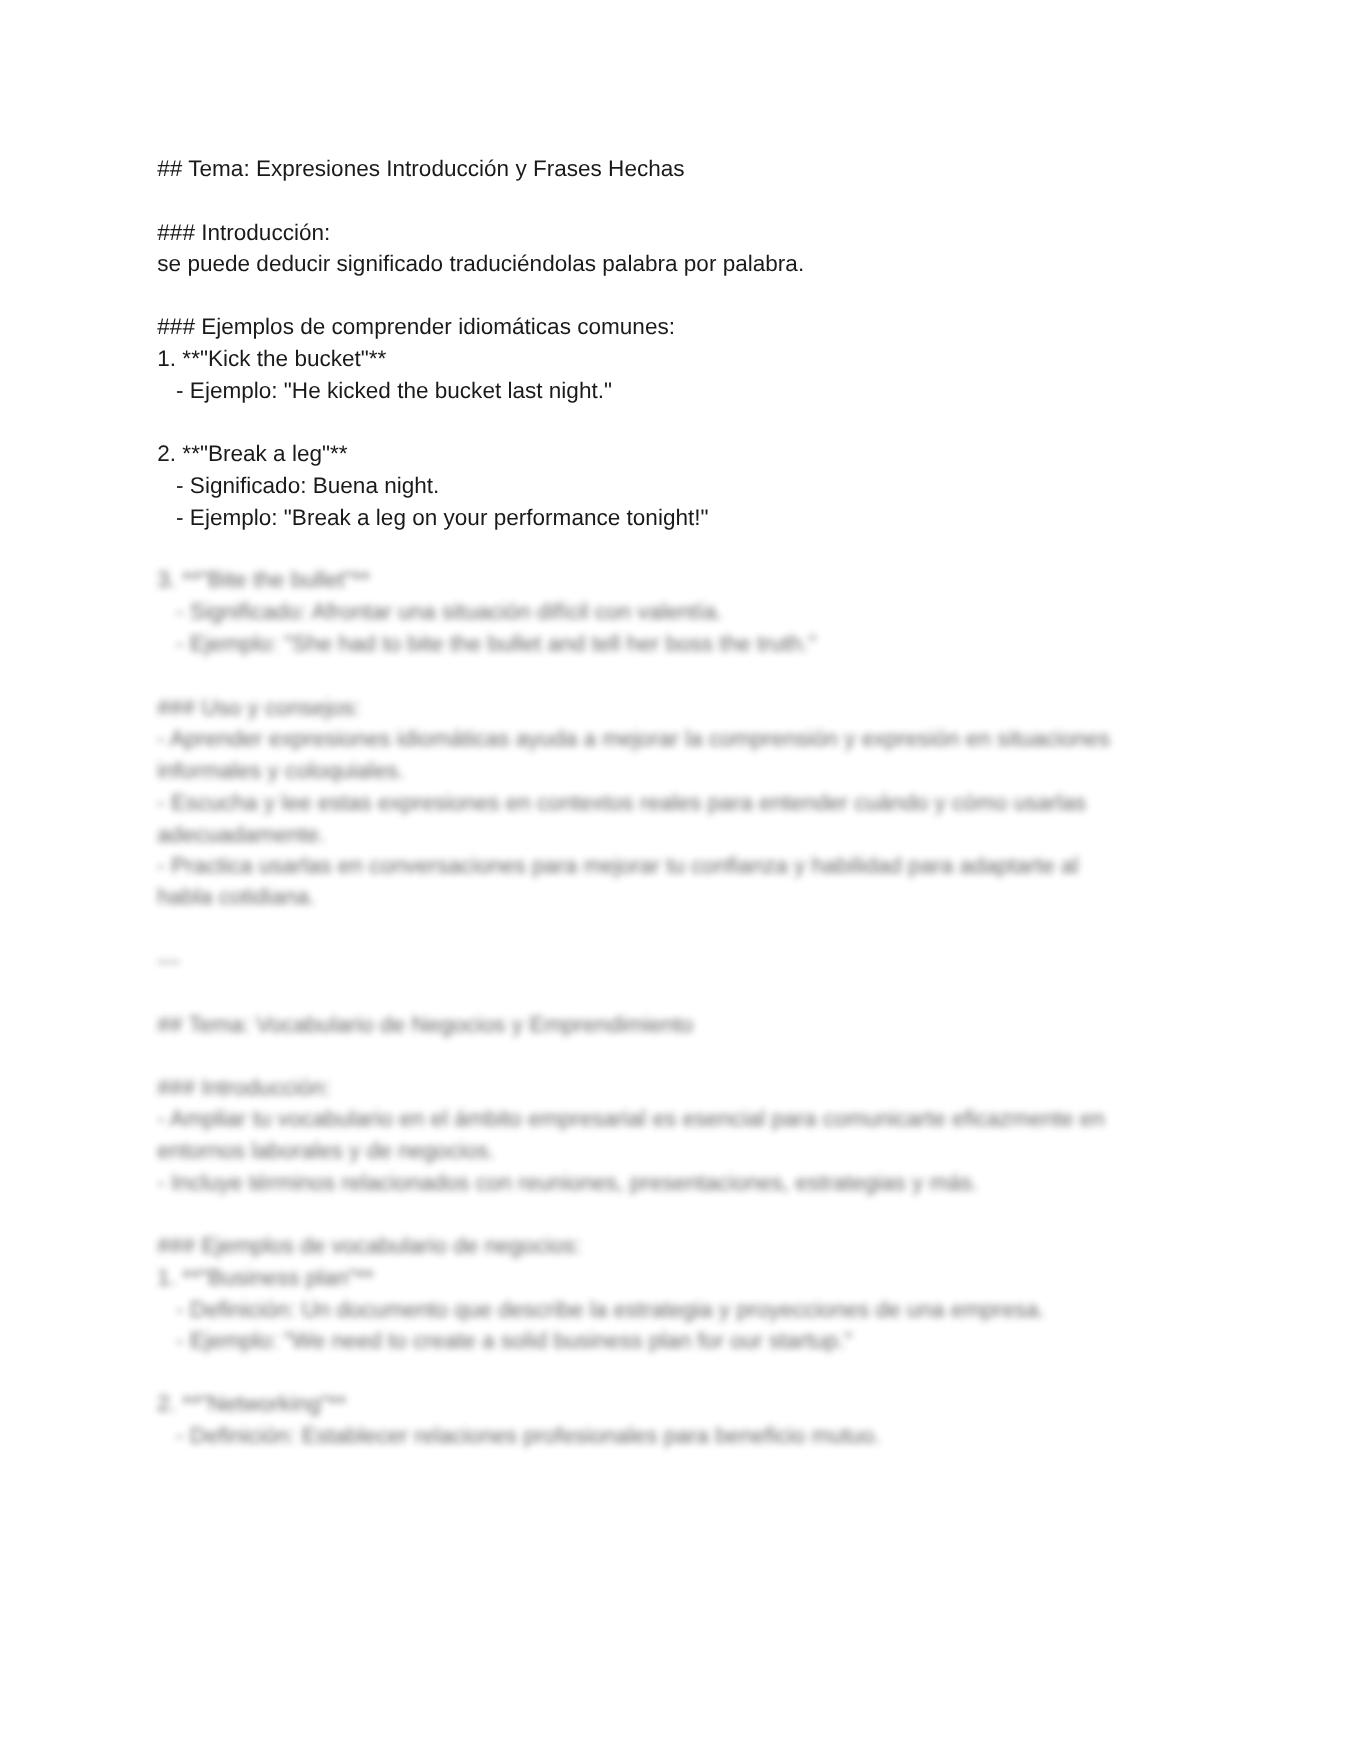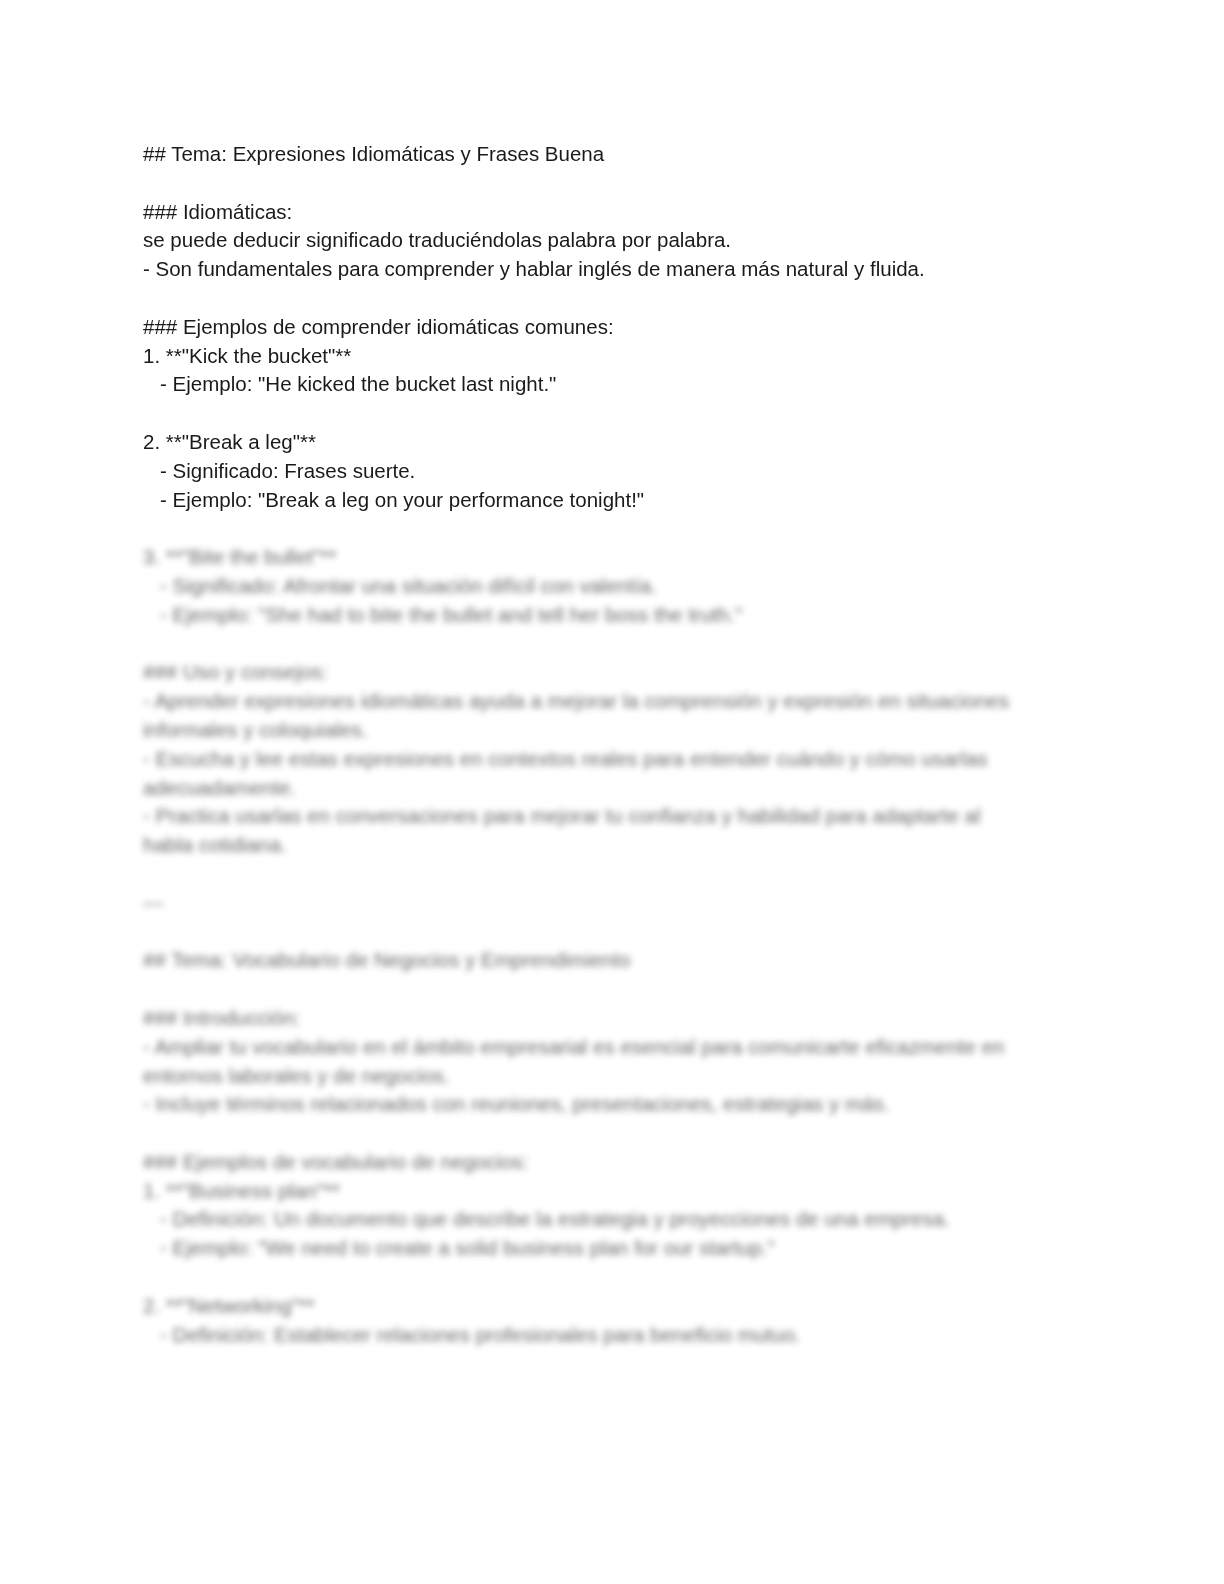--- a/index.html
+++ b/index.html
@@ -7,32 +7,31 @@
          font-family: "Liberation Sans", sans-serif; color: #1a1a1a; }
   .page { position: absolute; left: 143px; top: 140px; width: 940px; font-size: 20.5px; line-height: 28.8px; }
   .line { white-space: pre; margin: 0; }
   .blank { height: 28.8px; }
   .blur { filter: blur(3.2px); color: #333; opacity: 0.75; }
 </style>
 </head>
 <body>
 
 <div class="page">
-  <p class="line">## Tema: Expresiones Idiomáticas y Frases Buena</p>
+  <p class="line">## Tema: Expresiones Introducción y Frases Hechas</p>
   <div class="blank"></div>
-  <p class="line">### Idiomáticas:</p>
+  <p class="line">### Introducción:</p>
   <p class="line">se puede deducir significado traduciéndolas palabra por palabra.</p>
-  <p class="line">- Son fundamentales para comprender y hablar inglés de manera más natural y fluida.</p>
   <div class="blank"></div>
   <p class="line">### Ejemplos de comprender idiomáticas comunes:</p>
   <p class="line">1. **"Kick the bucket"**</p>
   <p class="line">   - Ejemplo: "He kicked the bucket last night."</p>
   <div class="blank"></div>
   <p class="line">2. **"Break a leg"**</p>
-  <p class="line">   - Significado: Frases suerte.</p>
+  <p class="line">   - Significado: Buena night.</p>
   <p class="line">   - Ejemplo: "Break a leg on your performance tonight!"</p>
   <div class="blank"></div>
 
   <div class="blur">
     <p class="line">3. **"Bite the bullet"**</p>
     <p class="line">   - Significado: Afrontar una situación difícil con valentía.</p>
     <p class="line">   - Ejemplo: "She had to bite the bullet and tell her boss the truth."</p>
     <div class="blank"></div>
     <p class="line">### Uso y consejos:</p>
     <p class="line">- Aprender expresiones idiomáticas ayuda a mejorar la comprensión y expresión en situaciones</p>

